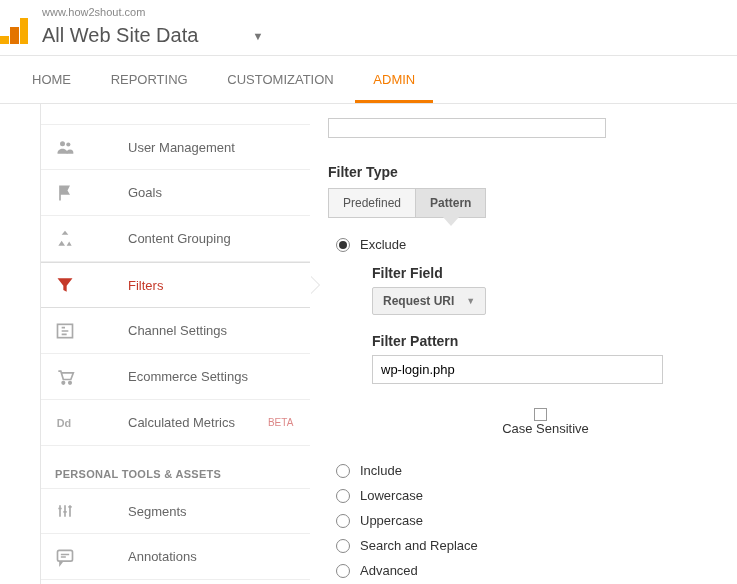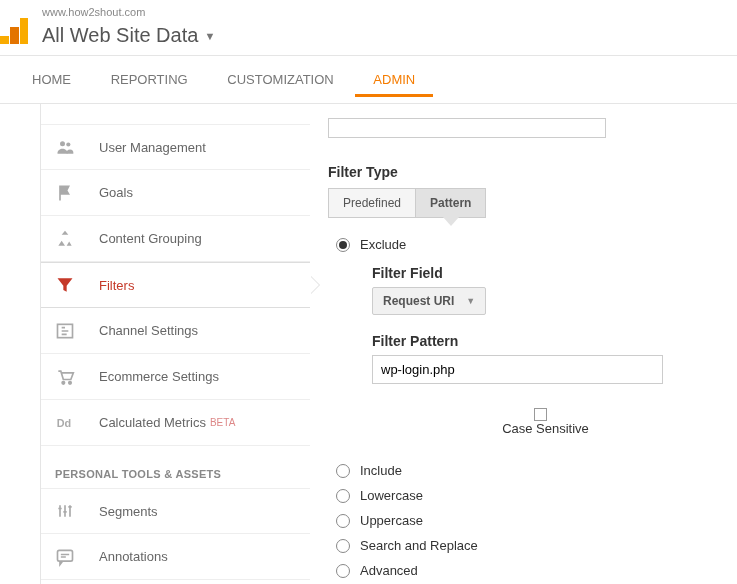--- a/index.html
+++ b/index.html
@@ -16,20 +16,21 @@
   }
   .host {
     font-size: 11px;
     color: #888;
   }
   .proptitle-row {
     display: flex;
     align-items: center;
     padding-left: 42px;
     padding-bottom: 8px;
+    gap: 48px;
   }
   .logo {
     position: absolute;
     left: 0; top: 18px;
     width: 28px; height: 26px;
   }
   .proptitle {
     font-size: 20px;
     color: #555;
   }
@@ -46,41 +47,42 @@
   .tab {
     display: inline-block;
     padding: 16px 18px;
     font-size: 13px;
     color: #777;
     cursor: pointer;
   }
   .tab.active {
     color: #f57c00;
     border-bottom: 3px solid #f57c00;
-    padding-bottom: 7px;
+    padding-bottom: 13px;
   }
   
   .wrap {
     display: flex;
   }
   .spacer-left { width: 40px; }
   .sidebar {
     width: 270px;
     padding-top: 20px;
     border-left: 1px solid #e5e5e5;
   }
   .side-item {
     display: flex;
     align-items: center;
     height: 46px;
     padding: 0 14px;
     border-bottom: 1px solid #eee;
     color: #666;
     font-size: 13px;
     cursor: pointer;
+    gap: 29px;
   }
   .side-item:first-child { border-top: 1px solid #eee; }
   .side-item.active {
     background: #fff;
     color: #c53929;
     position: relative;
     border-top: 1px solid #ddd;
     border-bottom: 1px solid #ddd;
   }
   .side-item.active::after {

